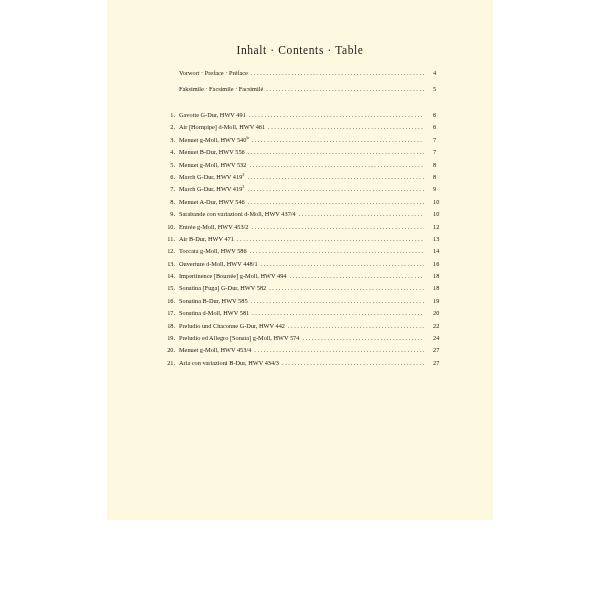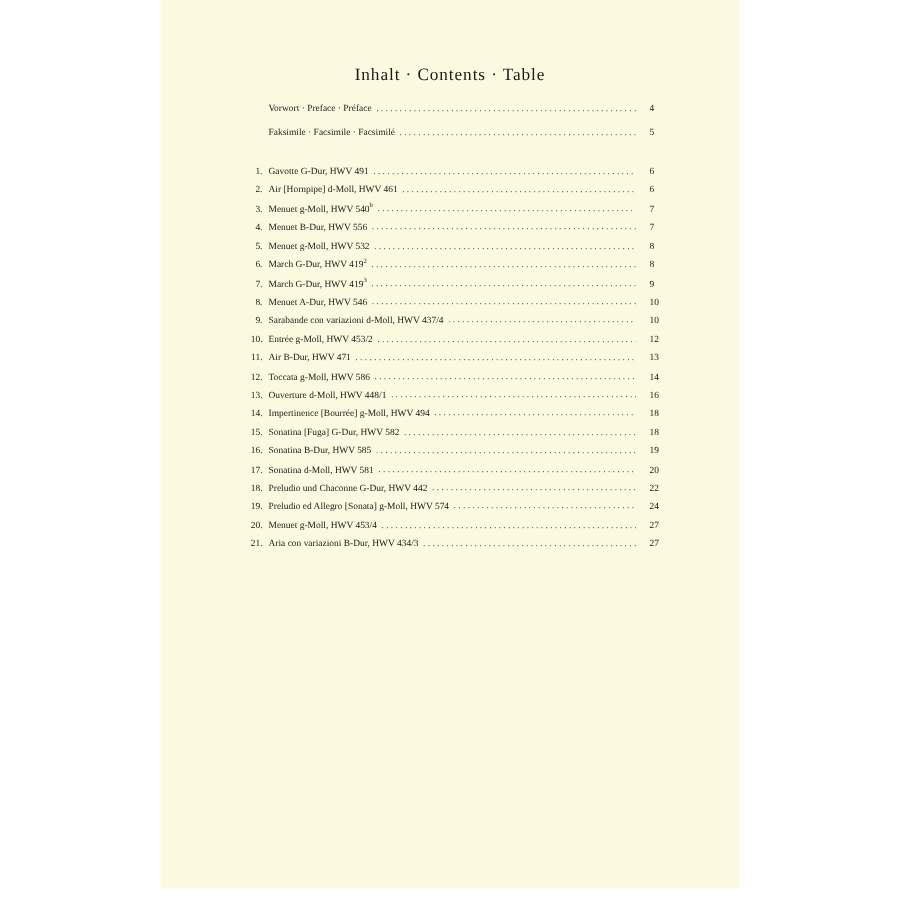--- a/index.html
+++ b/index.html
@@ -11,21 +11,21 @@
     height: 600px;
     background: #ffffff;
     font-family: "Liberation Serif", serif;
     overflow: hidden;
   }
   .page {
     position: absolute;
     left: 107px;
     top: 0;
     width: 386px;
-    height: 592px;
+    height: 520px;
     background: #fdf8e0;
     box-sizing: border-box;
   }
   .page-inner {
     position: absolute;
     left: 0;
     top: 0;
     width: 100%;
     height: 100%;
     padding: 0;

